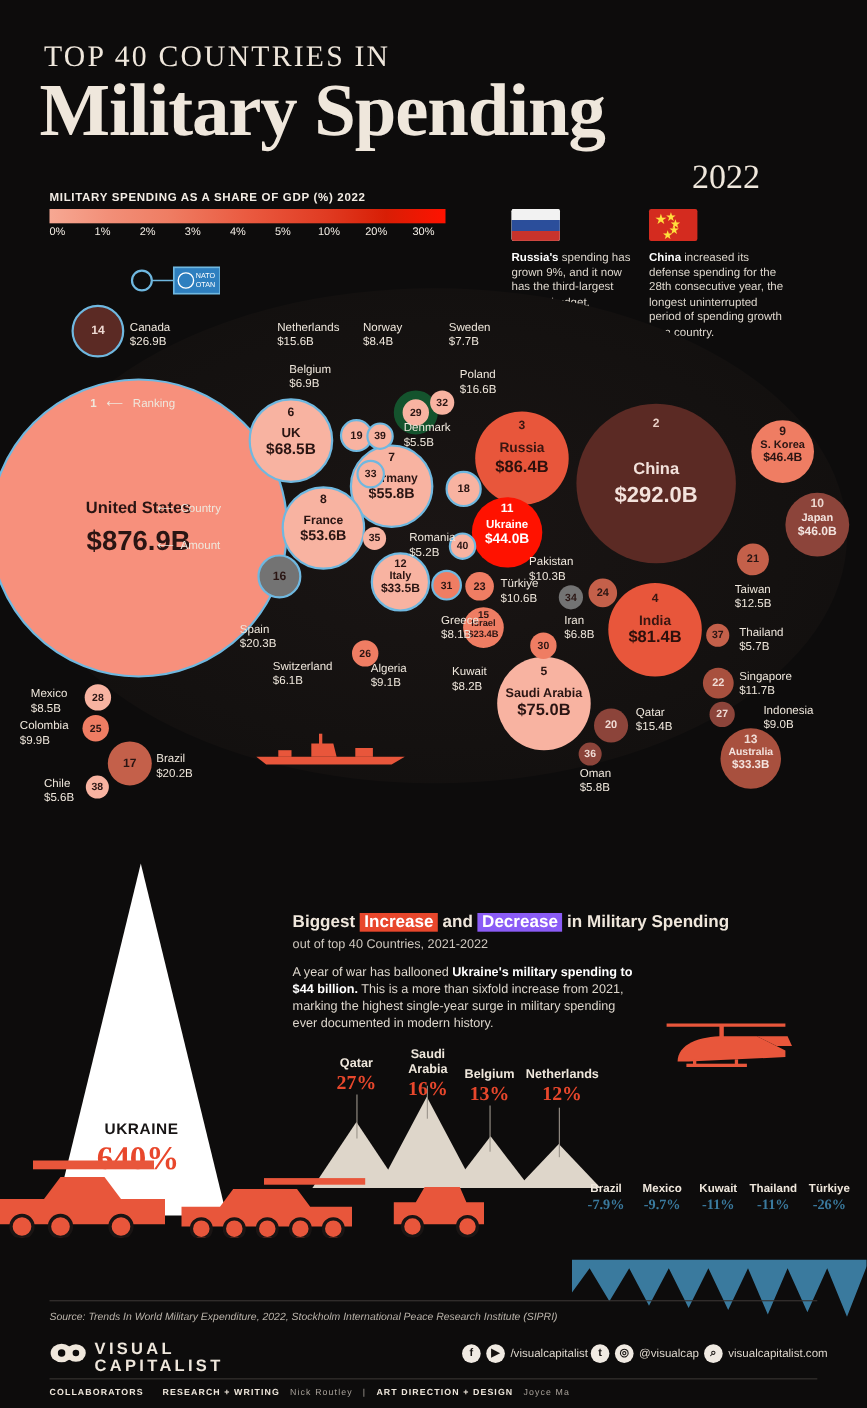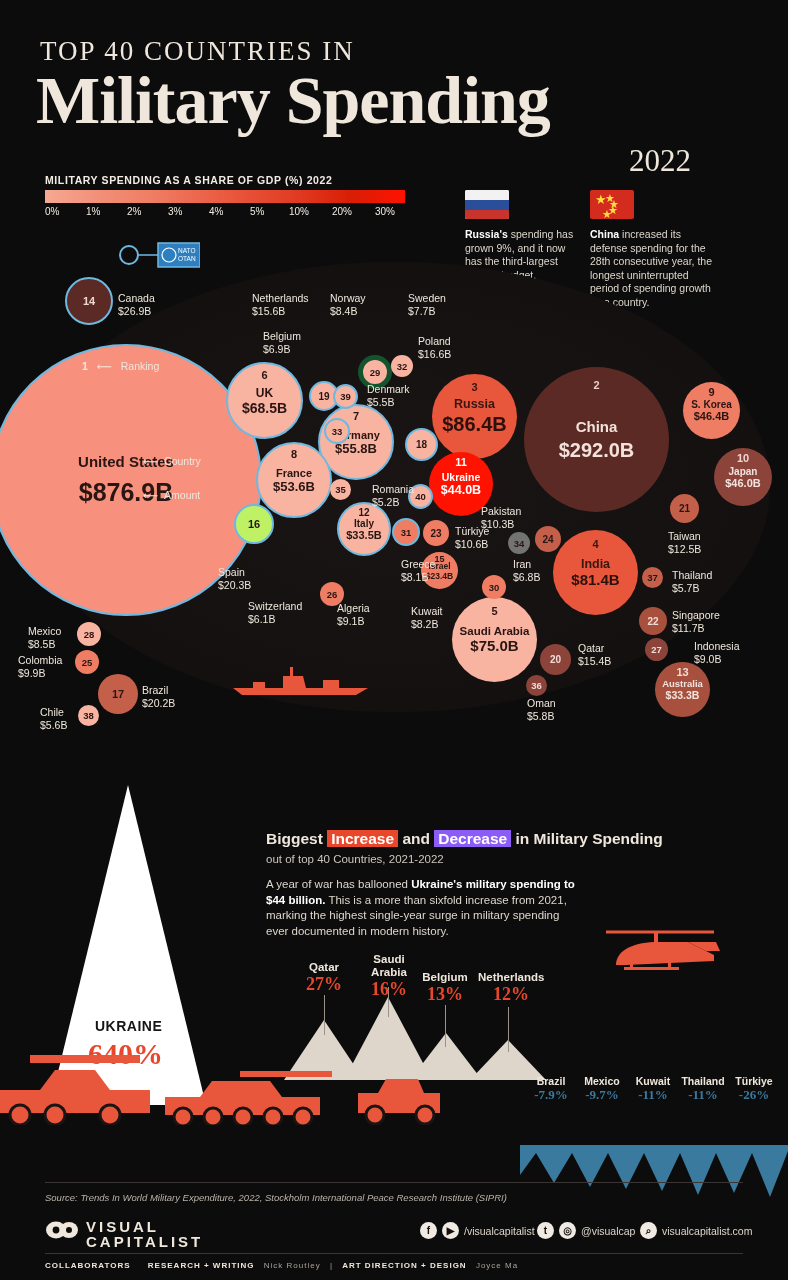--- a/index.html
+++ b/index.html
@@ -185,21 +185,21 @@
 
     <div class="bub" style="left:524px;top:105px;width:145px;height:145px;background:#5b2a24;">
       <div class="rank" style="position:absolute;top:12px;color:#e9cfc6;">2</div>
       <div class="cname" style="font-size:15px;color:#f3e2dc;margin-bottom:4px;">China</div>
       <div class="amt" style="font-size:20px;color:#f3e2dc;">$292.0B</div>
     </div>
 
     <div class="bub" style="left:432px;top:112px;width:85px;height:85px;background:#e8563b;">
       <div class="rank" style="position:absolute;top:7px;color:#3a1611;">3</div>
       <div class="cname" style="font-size:12.5px;color:#3a1611;margin-bottom:2px;">Russia</div>
-      <div class="amt" style="font-size:20px;color:#2d100c;">$86.4B</div>
+      <div class="amt" style="font-size:15px;color:#2d100c;">$86.4B</div>
     </div>
 
     <div class="bub" style="left:553px;top:268px;width:85px;height:85px;background:#e8563b;">
       <div class="rank" style="position:absolute;top:8px;color:#3a1611;">4</div>
       <div class="cname" style="font-size:12.5px;color:#3a1611;">India</div>
       <div class="amt" style="font-size:15px;color:#2d100c;">$81.4B</div>
     </div>
 
     <div class="bub" style="left:452px;top:335px;width:85px;height:85px;background:#f8b3a1;">
       <div class="rank" style="position:absolute;top:8px;">5</div>
@@ -258,21 +258,21 @@
     <div class="bub" style="left:421px;top:290px;width:37px;height:37px;background:#ef7d63;">
       <div class="rank" style="position:absolute;top:2px;font-size:9px;">15</div>
       <div class="cname" style="font-size:8.5px;">Israel</div>
       <div class="amt" style="font-size:8.5px;">$23.4B</div>
     </div>
 
     <div class="bub" style="left:65px;top:15px;width:44px;height:44px;background:#5b2a24;border:2px solid #6fb8e0;">
       <div class="rank" style="color:#edd9d2;text-align:center;">14</div>
       </div>
 
-    <div class="bub" style="left:234px;top:242px;width:36px;height:36px;background:#bef264;border:2px solid #6fb8e0;">
+    <div class="bub" style="left:234px;top:242px;width:36px;height:36px;background:#737373;border:2px solid #6fb8e0;">
       <div class="rank">16</div>
       </div>
 
     <div class="bub" style="left:98px;top:412px;width:40px;height:40px;background:#c4604a;">
       <div class="rank">17</div>
       </div>
 
     <div class="bub" style="left:405px;top:166px;width:29px;height:29px;background:#f8b3a1;border:2px solid #6fb8e0;">
       <div class="rank" style="font-size:10px;">18</div>
       </div>
@@ -310,21 +310,21 @@
       </div>
 
     <div class="bub" style="left:645px;top:376px;width:23px;height:23px;background:#8c443a;">
       <div class="rank" style="font-size:9.5px;color:#f0dcd5;">27</div>
       </div>
 
     <div class="bub" style="left:77px;top:360px;width:24px;height:24px;background:#f8b3a1;">
       <div class="rank" style="font-size:9.5px;">28</div>
       </div>
 
-    <div class="bub" style="left:358px;top:93px;width:24px;height:24px;background:#f8b3a1;border:5px solid #14532d;">
+    <div class="bub" style="left:358px;top:93px;width:24px;height:24px;background:#f8b3a1;border:8px solid #14532d;">
       <div class="rank" style="font-size:9.5px;">29</div>
       </div>
 
     <div class="bub" style="left:482px;top:313px;width:24px;height:24px;background:#ef7d63;">
       <div class="rank" style="font-size:9.5px;">30</div>
       </div>
 
     <div class="bub" style="left:392px;top:256px;width:24px;height:24px;background:#ef7d63;border:2px solid #6fb8e0;">
       <div class="rank" style="font-size:9.5px;">31</div>
       </div>

